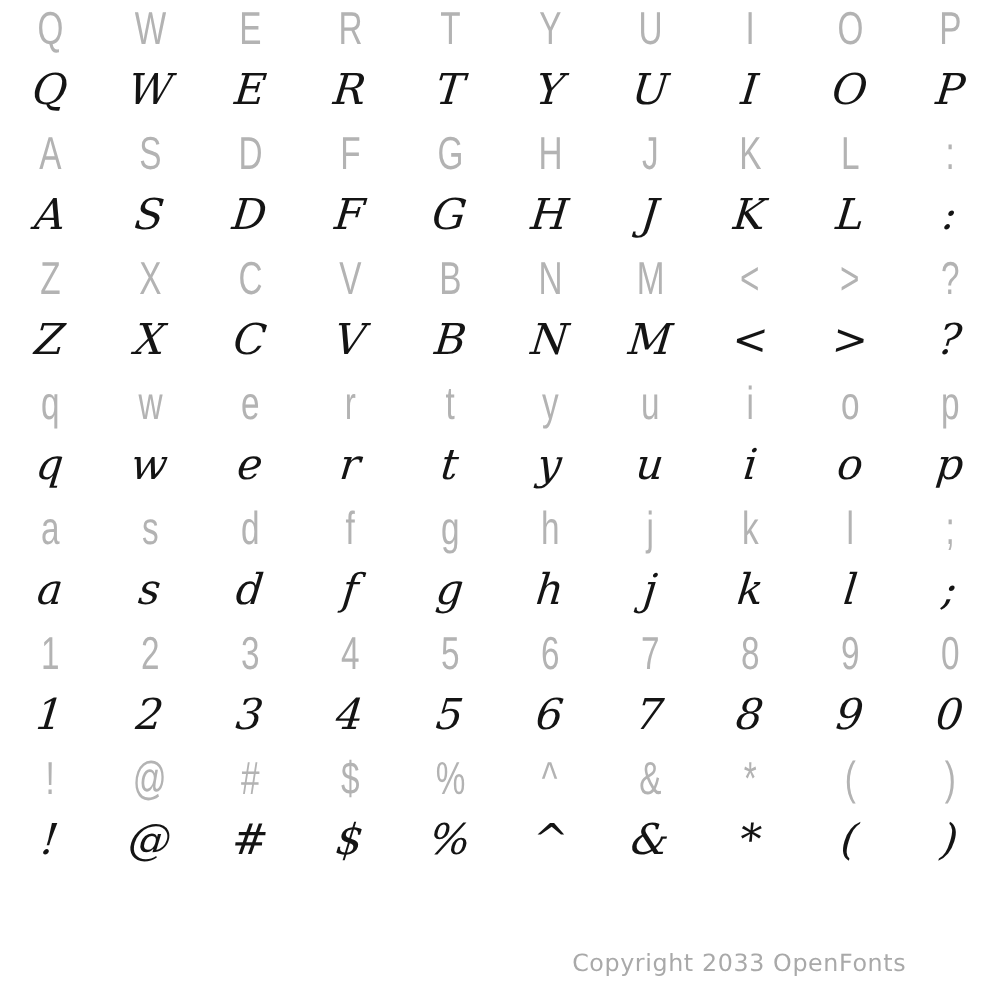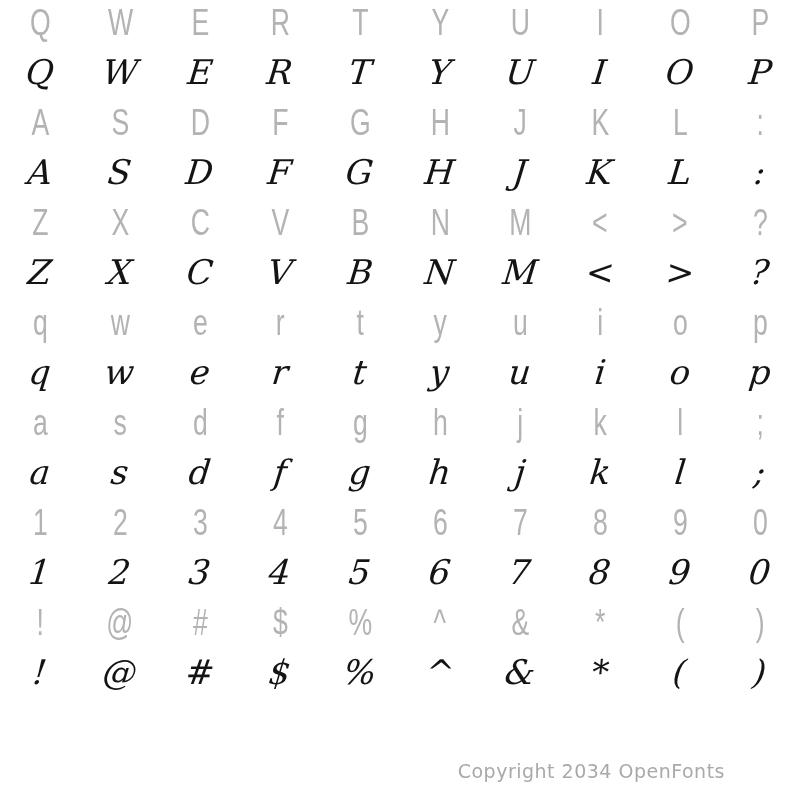--- a/index.html
+++ b/index.html
@@ -230,13 +230,13 @@
         <div class="cell"><span>%</span></div>
         <div class="cell"><span>^</span></div>
         <div class="cell"><span>&amp;</span></div>
         <div class="cell"><span>*</span></div>
         <div class="cell"><span>(</span></div>
         <div class="cell"><span>)</span></div>
       </div>
     </div>
 </div>
 
-<div class="copyright">Copyright 2034 OpenFonts</div>
+<div class="copyright">Copyright 2033 OpenFonts</div>
 
 </body></html>

